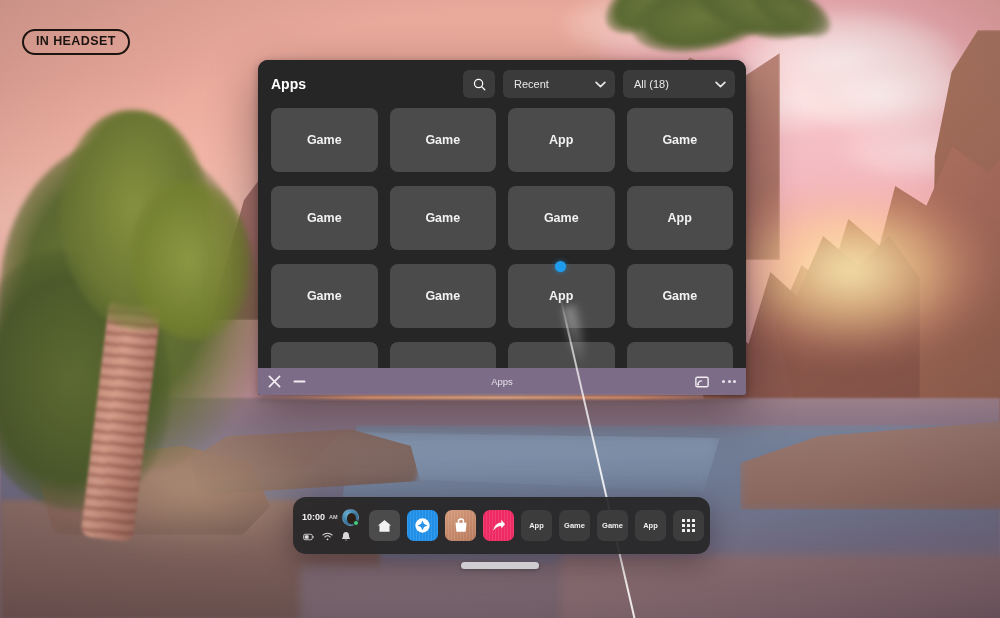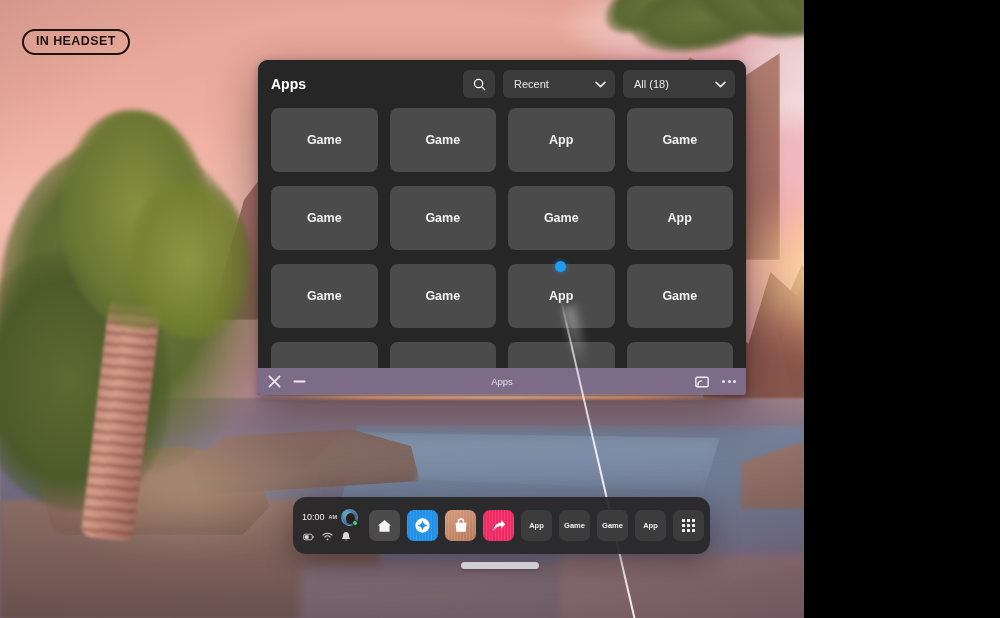--- a/index.html
+++ b/index.html
@@ -4,21 +4,21 @@
 <style>
   * { box-sizing: border-box; margin: 0; padding: 0; }
   html, body {
     width: 1000px; height: 618px;
     overflow: hidden;
     font-family: "Liberation Sans", sans-serif;
     background: #000;
   }
   #stage {
     position: relative;
-    width: 804px; height: 618px;
+    width: 1000px; height: 618px;
     overflow: hidden;
   }
 
   
   .bg-base {
     position: absolute; inset: 0;
     background:
       linear-gradient(178deg,
         #e8a89a 0%,
         #eaa99b 12%,
@@ -322,21 +322,21 @@
     gap: 7px;
     box-shadow: 0 10px 28px rgba(20,10,18,0.35);
   }
   .dock-status {
     display: flex; flex-direction: column;
     justify-content: center; gap: 5px;
     width: 60px; flex: 0 0 auto;
     padding-right: 2px;
   }
   .status-top { display: flex; align-items: center; gap: 4px; }
-  .clock-time { color: #f1f1f2; font-size: 9px; font-weight: normal; line-height: 1; }
+  .clock-time { color: #f1f1f2; font-size: 9px; font-weight: bold; line-height: 1; }
   .clock-ampm { color: #cfcfd0; font-size: 5.5px; font-weight: bold; line-height: 1; }
   .avatar {
     width: 17px; height: 17px; border-radius: 50%;
     background: radial-gradient(circle at 35% 30%, #6fb7d8 0%, #3d7fa8 45%, #2a4f6e 100%);
     position: relative; flex: 0 0 auto;
     border: 1px solid rgba(255,255,255,0.18);
   }
   .avatar::before {
     content: ''; position: absolute; left: 4px; top: 3px;
     width: 9px; height: 11px; border-radius: 50% 50% 45% 45%;

